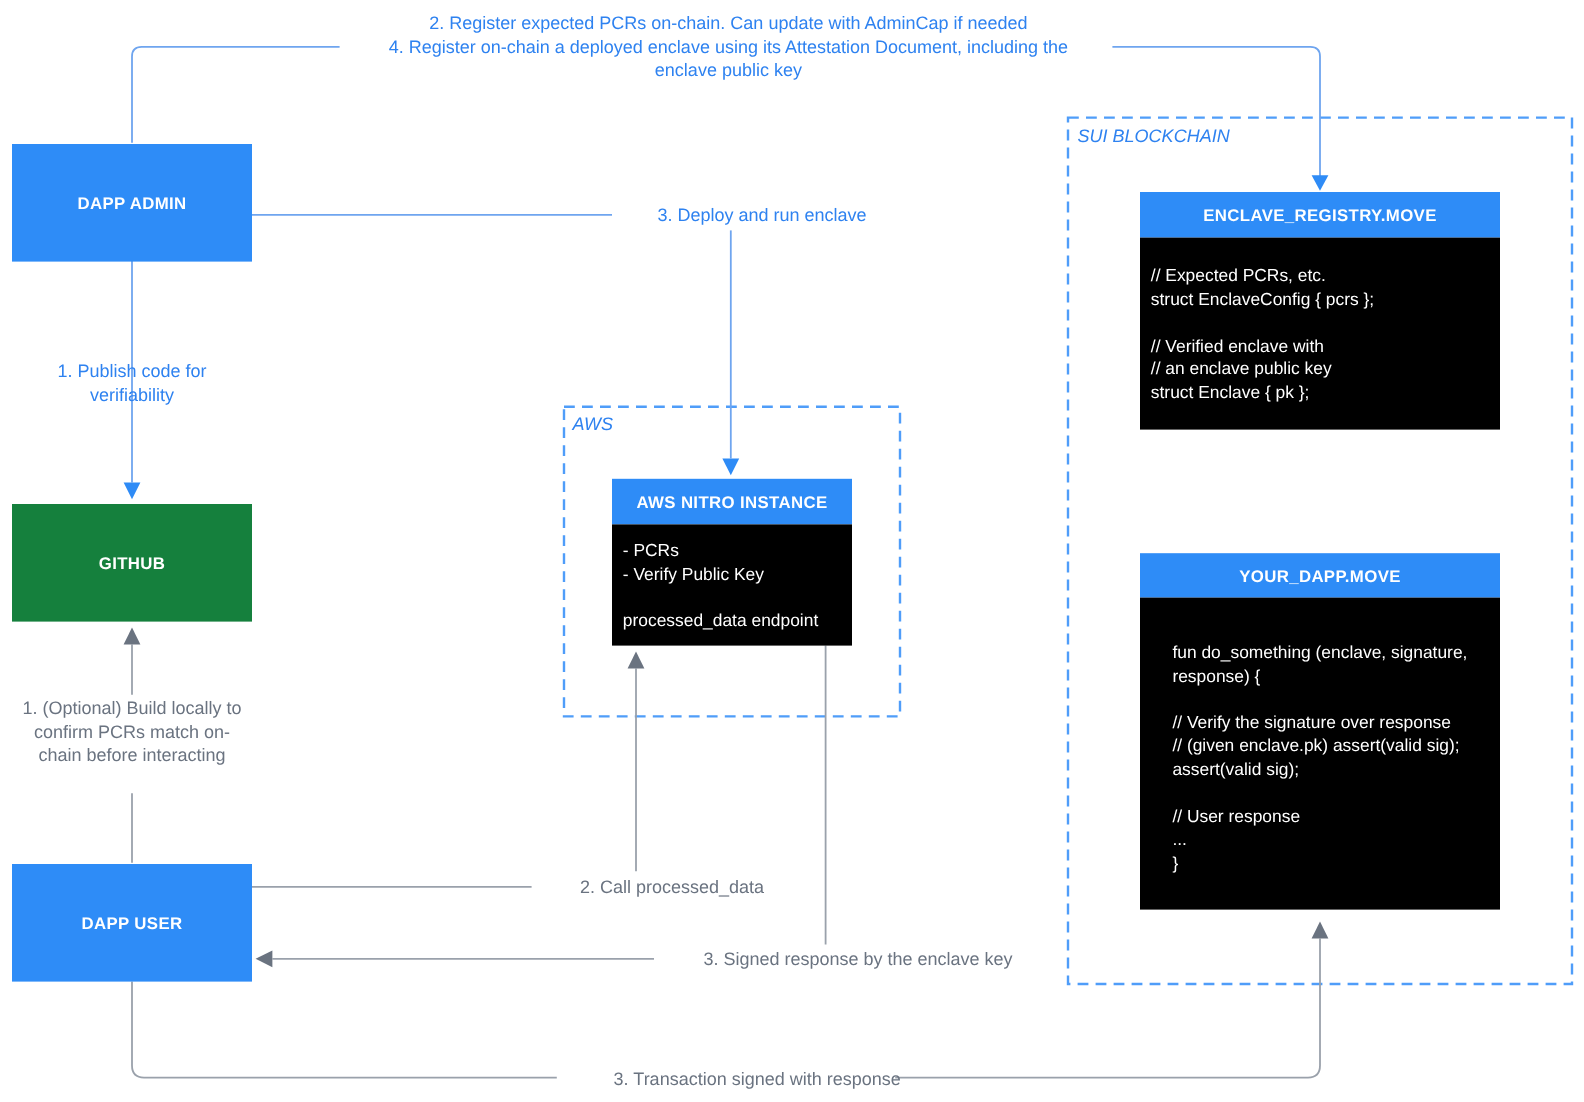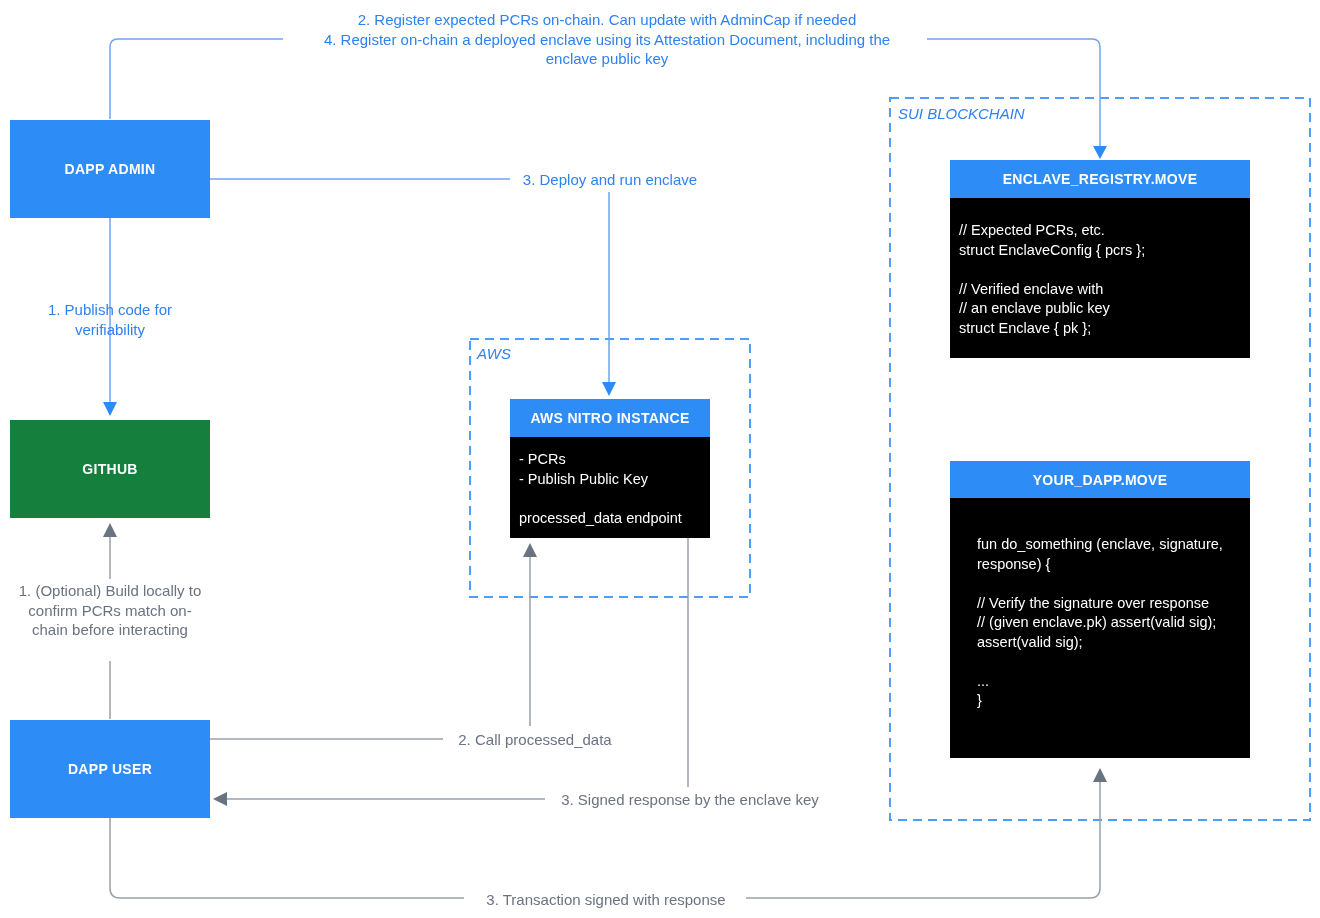--- a/index.html
+++ b/index.html
@@ -21,21 +21,21 @@
   }
   .panel .bd{
     background:#000000;color:#ffffff;font-size:14.5px;font-weight:500;
     line-height:19.5px;box-sizing:border-box;white-space:nowrap;overflow:hidden;
   }
   .code-line{min-height:19.5px;}
   .lbl{position:absolute;font-size:15px;font-weight:500;line-height:19.5px;}
   .lbl.blue{color:#2E82F0;}
   .lbl.gray{color:#6A7380;}
   .lbl.center{text-align:center;}
-  .lbl.nowrap{white-space:nowrap;}
+  .lbl.nowrap{white-space:nowrap;margin-left:25px;}
   .grouplbl{position:absolute;font-size:15px;font-weight:500;color:#2E82F0;white-space:nowrap;font-style:italic;}
 </style>
 </head>
 <body>
 
 <div id="canvas">
 
   <svg id="wires" viewBox="0 0 1320 918" xmlns="http://www.w3.org/2000/svg">
 
     <rect x="470" y="339" width="280" height="258" fill="none" stroke="#4F9DF9" stroke-width="2" stroke-dasharray="9 6"></rect>
@@ -74,21 +74,21 @@
     <span>GITHUB</span>
   </div>
   <div class="node blue" style="left:10px;top:720px;width:200px;height:98px;">
     <span>DAPP USER</span>
   </div>
 
   <div class="panel" style="left:510px;top:399px;width:200px;">
     <div class="hd" style="height:38px;">AWS NITRO INSTANCE</div>
     <div class="bd" style="height:101px;padding:13px 8px 0 9px;">
       <div class="code-line">- PCRs</div>
-      <div class="code-line">- Publish Public Key</div>
+      <div class="code-line">- Verify Public Key</div>
       <div class="code-line"></div>
       <div class="code-line">processed_data endpoint</div>
     </div>
   </div>
 
   <div class="panel" style="left:950px;top:160px;width:300px;">
     <div class="hd" style="height:38px;">ENCLAVE_REGISTRY.MOVE</div>
     <div class="bd" style="height:160px;padding:23px 8px 16px 9px;">
       <div class="code-line">// Expected PCRs, etc.</div>
       <div class="code-line">struct EnclaveConfig { pcrs };</div>
@@ -102,20 +102,21 @@
   <div class="panel" style="left:950px;top:461px;width:300px;">
     <div class="hd" style="height:37px;">YOUR_DAPP.MOVE</div>
     <div class="bd" style="height:260px;padding:37px 8px 0 27px;">
       <div class="code-line">fun do_something (enclave, signature,</div>
       <div class="code-line">response) {</div>
       <div class="code-line"></div>
       <div class="code-line">// Verify the signature over response</div>
       <div class="code-line">// (given enclave.pk) assert(valid sig);</div>
       <div class="code-line">assert(valid sig);</div>
       <div class="code-line"></div>
+      <div class="code-line">// User response</div>
       <div class="code-line">...</div>
       <div class="code-line">}</div>
     </div>
   </div>
 
   <div class="lbl blue center" style="left:267px;top:10px;width:680px;">
     <div>2. Register expected PCRs on-chain. Can update with AdminCap if needed</div>
     <div>4. Register on-chain a deployed enclave using its Attestation Document, including the</div>
     <div>enclave public key</div>
   </div>

